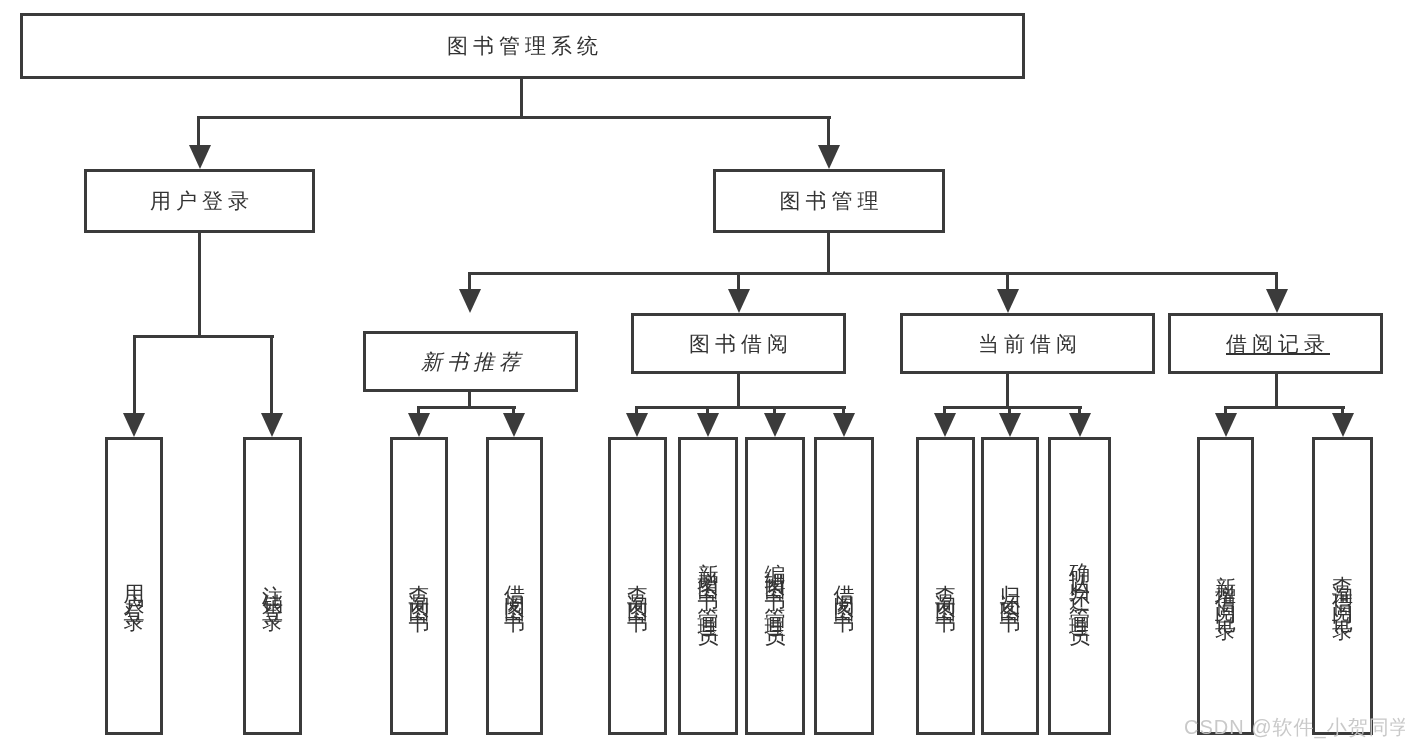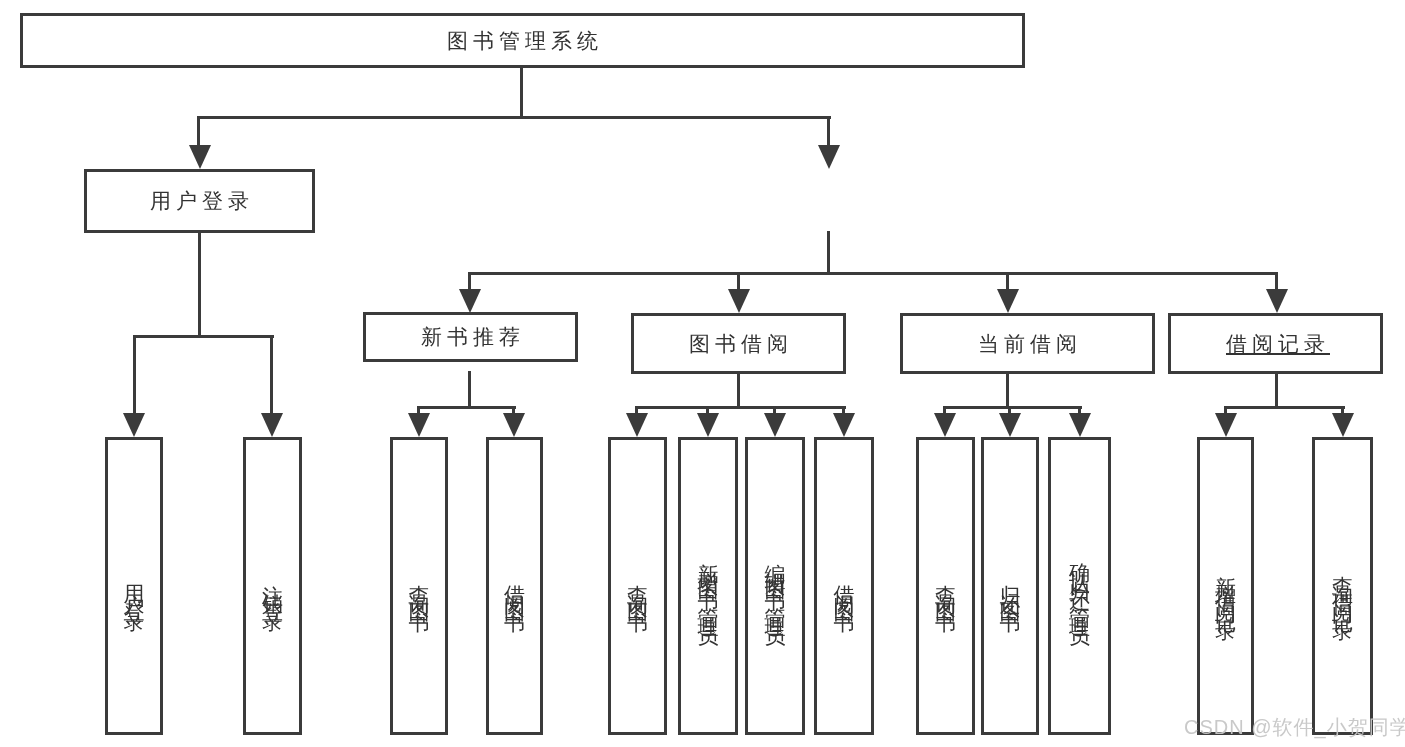--- a/index.html
+++ b/index.html
@@ -39,24 +39,24 @@
   .watermark{
     position:absolute;
     left:1184px;top:714px;
     font-size:20px;
     color:rgba(198,198,198,0.95);
     letter-spacing:1px;
     white-space:nowrap;
     z-index:9;
   }
   
-  .b-root{left:20px;top:13px;width:1005px;height:55px;}
+  .b-root{left:20px;top:13px;width:1005px;height:66px;}
   .b-userlogin{left:84px;top:169px;width:231px;height:64px;}
   .b-bookmgmt{left:713px;top:169px;width:232px;height:64px;}
-  .b-newrec{left:363px;top:312px;width:215px;height:50px;}
+  .b-newrec{left:363px;top:331px;width:215px;height:61px;font-style:italic;}
   .b-bookborrow{left:631px;top:313px;width:215px;height:61px;}
   .b-curborrow{left:900px;top:313px;width:255px;height:61px;}
   .b-borrowrec{left:1168px;top:313px;width:215px;height:61px;text-decoration:underline;}
   .leaf{top:437px;height:298px;}
   .b-l1{left:105px;width:58px;}
   .b-l2{left:243px;width:59px;}
   .b-l3{left:390px;width:58px;}
   .b-l4{left:486px;width:57px;}
   .b-l5{left:608px;width:59px;}
   .b-l6{left:678px;width:60px;}
@@ -69,20 +69,21 @@
   .b-l13{left:1312px;width:61px;}
 </style>
 </head>
 <body>
 
 <div class="canvas">
 
   <div class="box b-root">图书管理系统</div>
 
   <div class="box b-userlogin">用户登录</div>
+  <div class="box b-bookmgmt">图书管理</div>
 
   <div class="box b-newrec">新书推荐</div>
   <div class="box b-bookborrow">图书借阅</div>
   <div class="box b-curborrow">当前借阅</div>
   <div class="box b-borrowrec">借阅记录</div>
 
   <div class="box vbox leaf b-l1">用户登录</div>
   <div class="box vbox leaf b-l2">注销登录</div>
 
   <div class="box vbox leaf b-l3">查询图书</div>

